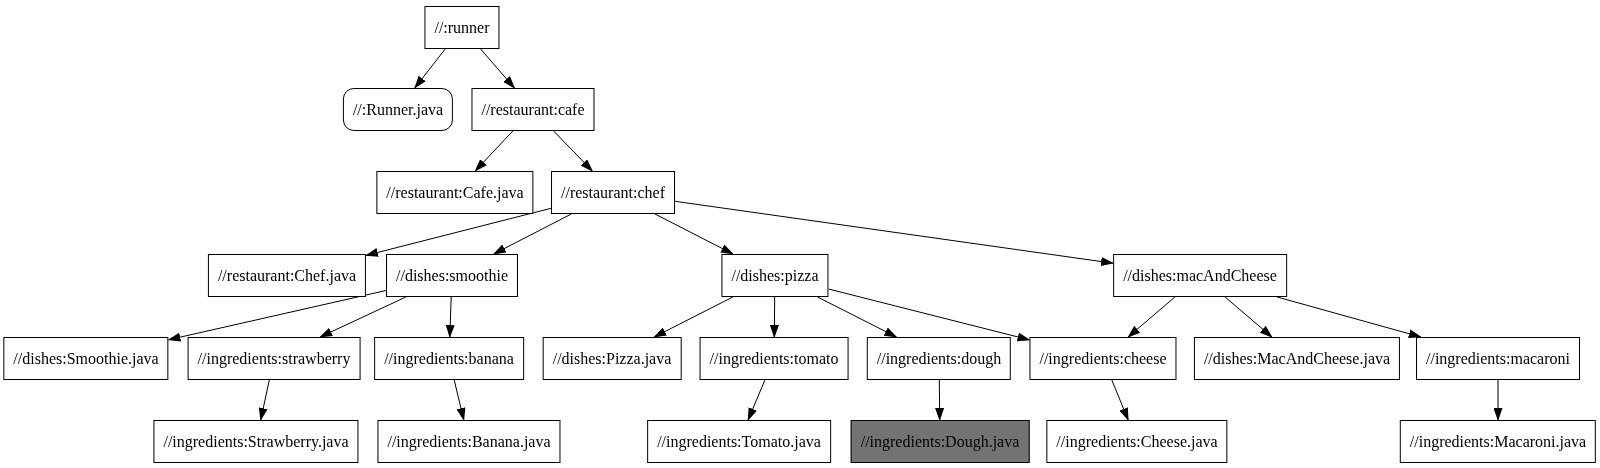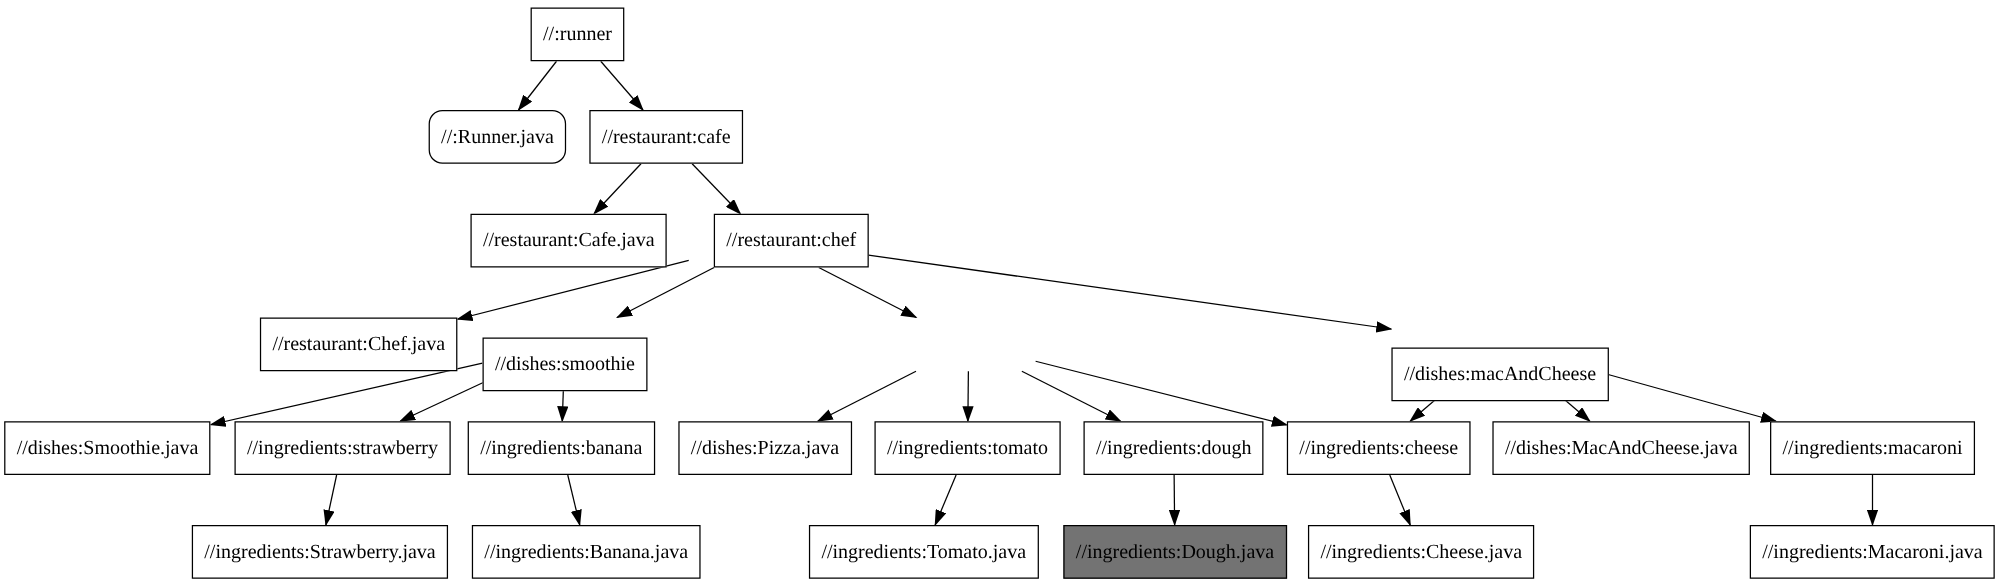--- a/index.html
+++ b/index.html
@@ -72,24 +72,25 @@
         <line x1="939.3" y1="380.0" x2="939.7" y2="420.0" stroke="#000000" stroke-width="1" marker-end="url(#arrowhead)"></line>
         <line x1="1111.8" y1="380.0" x2="1128.2" y2="420.0" stroke="#000000" stroke-width="1" marker-end="url(#arrowhead)"></line>
         <line x1="1498.0" y1="380.0" x2="1498.0" y2="420.0" stroke="#000000" stroke-width="1" marker-end="url(#arrowhead)"></line>
       </g>
   </svg>
 
 <div class="node" style="left: 462px; top: 6px; background: rgb(255, 255, 255); border-color: rgb(0, 0, 0); color: rgb(0, 0, 0);">//:runner</div>
     <div class="node" style="left: 398px; top: 88px; background: rgb(255, 255, 255); border-color: rgb(0, 0, 0); color: rgb(0, 0, 0); border-radius: 11px;">//:Runner.java</div>
     <div class="node" style="left: 533px; top: 88px; background: rgb(255, 255, 255); border-color: rgb(0, 0, 0); color: rgb(0, 0, 0);">//restaurant:cafe</div>
     <div class="node" style="left: 455px; top: 171px; background: rgb(255, 255, 255); border-color: rgb(0, 0, 0); color: rgb(0, 0, 0);">//restaurant:Cafe.java</div>
-    <div class="node" style="left: 613px; top: 171px; background: rgb(255, 255, 255); border-color: rgb(0, 0, 0); color: rgb(0, 0, 0); margin-left: 20px;">//restaurant:chef</div>
+    <div class="node" style="left: 613px; top: 171px; background: rgb(255, 255, 255); border-color: rgb(0, 0, 0); color: rgb(0, 0, 0);">//restaurant:chef</div>
     <div class="node" style="left: 287px; top: 254px; background: rgb(255, 255, 255); border-color: rgb(0, 0, 0); color: rgb(0, 0, 0);">//restaurant:Chef.java</div>
-    <div class="node" style="left: 452px; top: 254px; background: rgb(255, 255, 255); border-color: rgb(0, 0, 0); color: rgb(0, 0, 0); margin-top: 16px;">//dishes:smoothie</div>
-    <div class="node" style="left: 1200px; top: 254px; background: rgb(255, 255, 255); border-color: rgb(0, 0, 0); color: rgb(0, 0, 0); margin-top: 24px;">//dishes:macAndCheese</div>
+    <div class="node" style="left: 452px; top: 254px; background: rgb(255, 255, 255); border-color: rgb(0, 0, 0); color: rgb(0, 0, 0);">//dishes:smoothie</div>
+    <div class="node" style="left: 775px; top: 254px; background: rgb(255, 255, 255); border-color: rgb(0, 0, 0); color: rgb(0, 0, 0);">//dishes:pizza</div>
+    <div class="node" style="left: 1200px; top: 254px; background: rgb(255, 255, 255); border-color: rgb(0, 0, 0); color: rgb(0, 0, 0);">//dishes:macAndCheese</div>
     <div class="node" style="left: 86px; top: 337px; background: rgb(255, 255, 255); border-color: rgb(0, 0, 0); color: rgb(0, 0, 0);">//dishes:Smoothie.java</div>
     <div class="node" style="left: 274px; top: 337px; background: rgb(255, 255, 255); border-color: rgb(0, 0, 0); color: rgb(0, 0, 0);">//ingredients:strawberry</div>
     <div class="node" style="left: 449px; top: 337px; background: rgb(255, 255, 255); border-color: rgb(0, 0, 0); color: rgb(0, 0, 0);">//ingredients:banana</div>
     <div class="node" style="left: 612px; top: 337px; background: rgb(255, 255, 255); border-color: rgb(0, 0, 0); color: rgb(0, 0, 0);">//dishes:Pizza.java</div>
     <div class="node" style="left: 774px; top: 337px; background: rgb(255, 255, 255); border-color: rgb(0, 0, 0); color: rgb(0, 0, 0);">//ingredients:tomato</div>
     <div class="node" style="left: 939px; top: 337px; background: rgb(255, 255, 255); border-color: rgb(0, 0, 0); color: rgb(0, 0, 0);">//ingredients:dough</div>
     <div class="node" style="left: 1103px; top: 337px; background: rgb(255, 255, 255); border-color: rgb(0, 0, 0); color: rgb(0, 0, 0);">//ingredients:cheese</div>
     <div class="node" style="left: 1297px; top: 337px; background: rgb(255, 255, 255); border-color: rgb(0, 0, 0); color: rgb(0, 0, 0);">//dishes:MacAndCheese.java</div>
     <div class="node" style="left: 1498px; top: 337px; background: rgb(255, 255, 255); border-color: rgb(0, 0, 0); color: rgb(0, 0, 0);">//ingredients:macaroni</div>
     <div class="node" style="left: 256px; top: 420px; background: rgb(255, 255, 255); border-color: rgb(0, 0, 0); color: rgb(0, 0, 0);">//ingredients:Strawberry.java</div>

